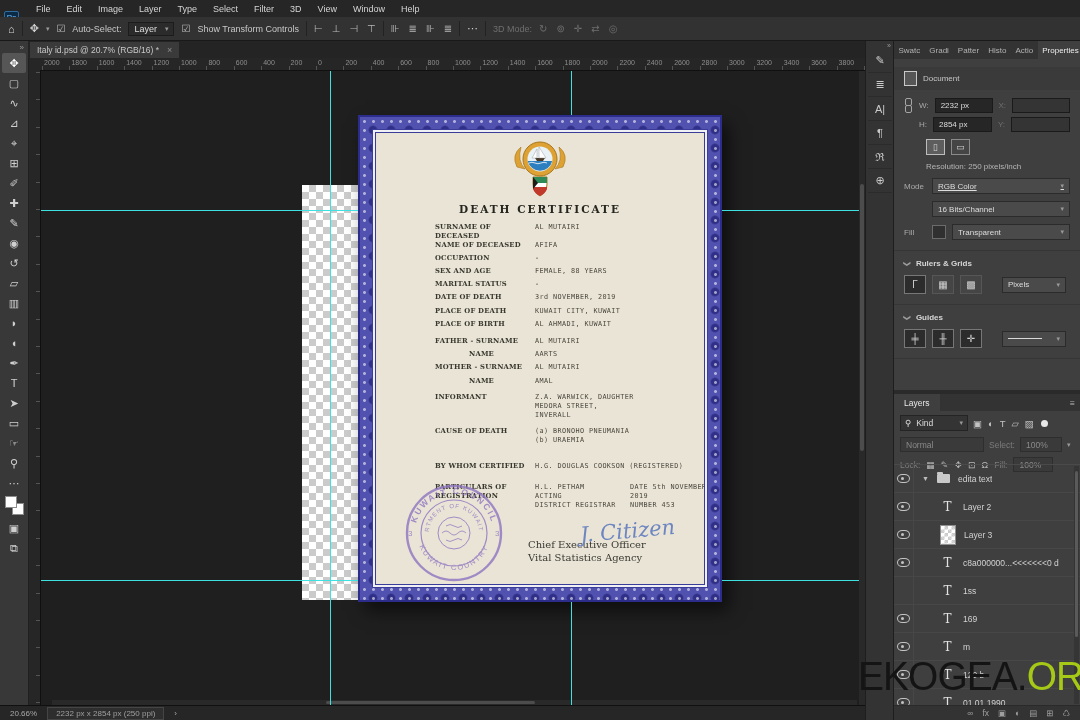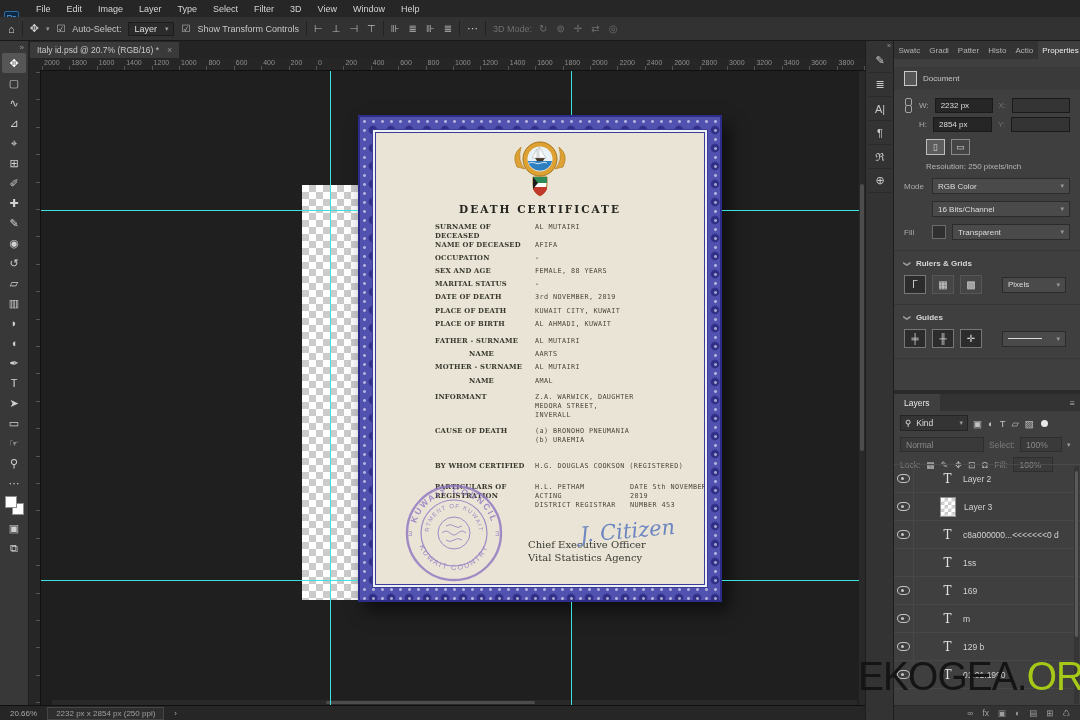--- a/index.html
+++ b/index.html
@@ -475,21 +475,21 @@
       </div>
       <div class="prow" style="padding-left:32px;">
         <span class="orient on">▯</span>
         <span class="orient">▭</span>
       </div>
       <div class="prow" style="padding-left:32px;color:#b5b5b5;">
         <span>Resolution: 250 pixels/inch</span>
       </div>
       <div class="prow">
         <span class="lbl" style="width:22px;">Mode</span>
-        <span class="dd" style="flex:1;">
+        <span class="dd" style="flex:1;text-decoration:underline;">
             <span>RGB Color</span>
             <span class="ob-caret">▾</span>
           </span>
       </div>
       <div class="prow" style="padding-left:38px;">
         <span class="dd" style="flex:1;">
             <span>16 Bits/Channel</span>
             <span class="ob-caret">▾</span>
           </span>
       </div>
@@ -575,20 +575,30 @@
         <span>Fill:</span>
         <span class="dim-dd" style="width:28px;">
             <span>100%</span>
           </span>
       </div>
       <div class="lrows" id="layer-rows">
           <div class="lrow">
             <div class="eyecell">
               <span class="eye"></span>
             </div>
+            <div class="rowbody">
+              <span class="gchev">▼</span>
+              <span class="folder"></span>
+              <span class="lname">edita text</span>
+            </div>
+          </div>
+          <div class="lrow">
+            <div class="eyecell">
+              <span class="eye"></span>
+            </div>
             <div class="rowbody childindent">
               <span class="tthumb">T</span>
               <span class="lname">Layer 2</span>
             </div>
           </div>
           <div class="lrow">
             <div class="eyecell">
               <span class="eye"></span>
             </div>
             <div class="rowbody childindent">

